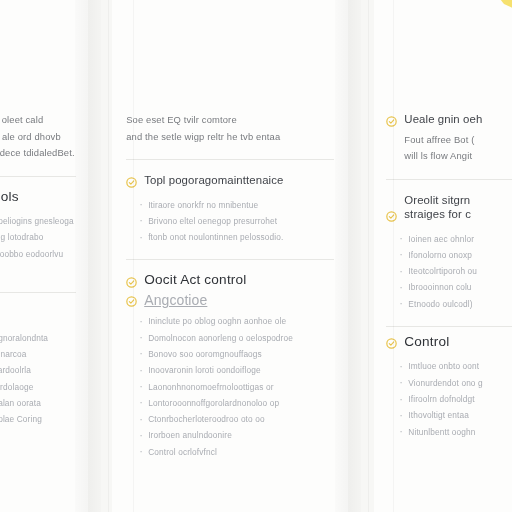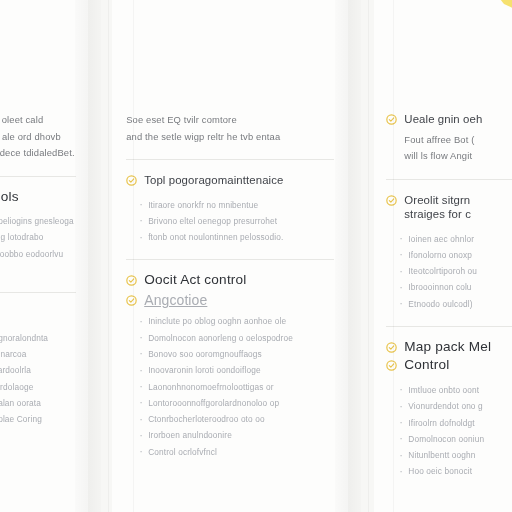--- a/index.html
+++ b/index.html
@@ -79,21 +79,21 @@
 
   .divider {
     height: 1px;
     background: #e7e7e4;
     margin: 14px 0 13px 0;
   }
 
   
   .section-head {
     display: flex;
-    align-items: flex-start;
+    align-items: flex-end;
     gap: 7px;
     margin-bottom: 9px;
   }
 
   .check-icon {
     flex: 0 0 auto;
     width: 11px;
     height: 11px;
     margin-top: 2px;
   }
@@ -285,43 +285,35 @@
     <ul class="bullets">
       <li>Ioinen aec ohnlor</li>
       <li>Ifonolorno onoxp</li>
       <li>Iteotcolrtiporoh ou</li>
       <li>Ibroooinnon colu</li>
       <li>Etnoodo oulcodl)</li>
     </ul>
 
     <div class="divider"></div>
 
-    <div class="section-head">
-      <svg class="check-icon" viewBox="0 0 12 12">
-        <circle cx="6" cy="6" r="5.1" fill="none" stroke="#e8c34a" stroke-width="1.3"></circle>
-        <path d="M3.6 6.1 L5.3 7.8 L8.5 4.2" fill="none" stroke="#e8c34a" stroke-width="1.2" stroke-linecap="round" stroke-linejoin="round"></path>
-      </svg>
-      <div class="section-title big">Map pack Mel</div>
-    </div>
 
     <div class="section-head" style="margin-top:-5px;">
       <svg class="check-icon" viewBox="0 0 12 12">
         <circle cx="6" cy="6" r="5.1" fill="none" stroke="#e8c34a" stroke-width="1.3"></circle>
         <path d="M3.6 6.1 L5.3 7.8 L8.5 4.2" fill="none" stroke="#e8c34a" stroke-width="1.2" stroke-linecap="round" stroke-linejoin="round"></path>
       </svg>
       <div class="section-title big">Control</div>
     </div>
 
     <ul class="bullets">
       <li>Imtluoe onbto oont</li>
       <li>Vionurdendot ono g</li>
       <li>Ifiroolrn dofnoldgt</li>
-      <li>Domolnocon ooniun</li>
+      <li>Ithovoltigt entaa</li>
       <li>Nitunlbentt ooghn</li>
-      <li>Hoo oeic bonocit</li>
     </ul>
   </section>
 
 </div>
 
 <div class="seam" style="left:108px;"></div>
 <div class="seam" style="left:133px;"></div>
 <div class="seam" style="left:368px;"></div>
 <div class="seam" style="left:393px;"></div>
 

